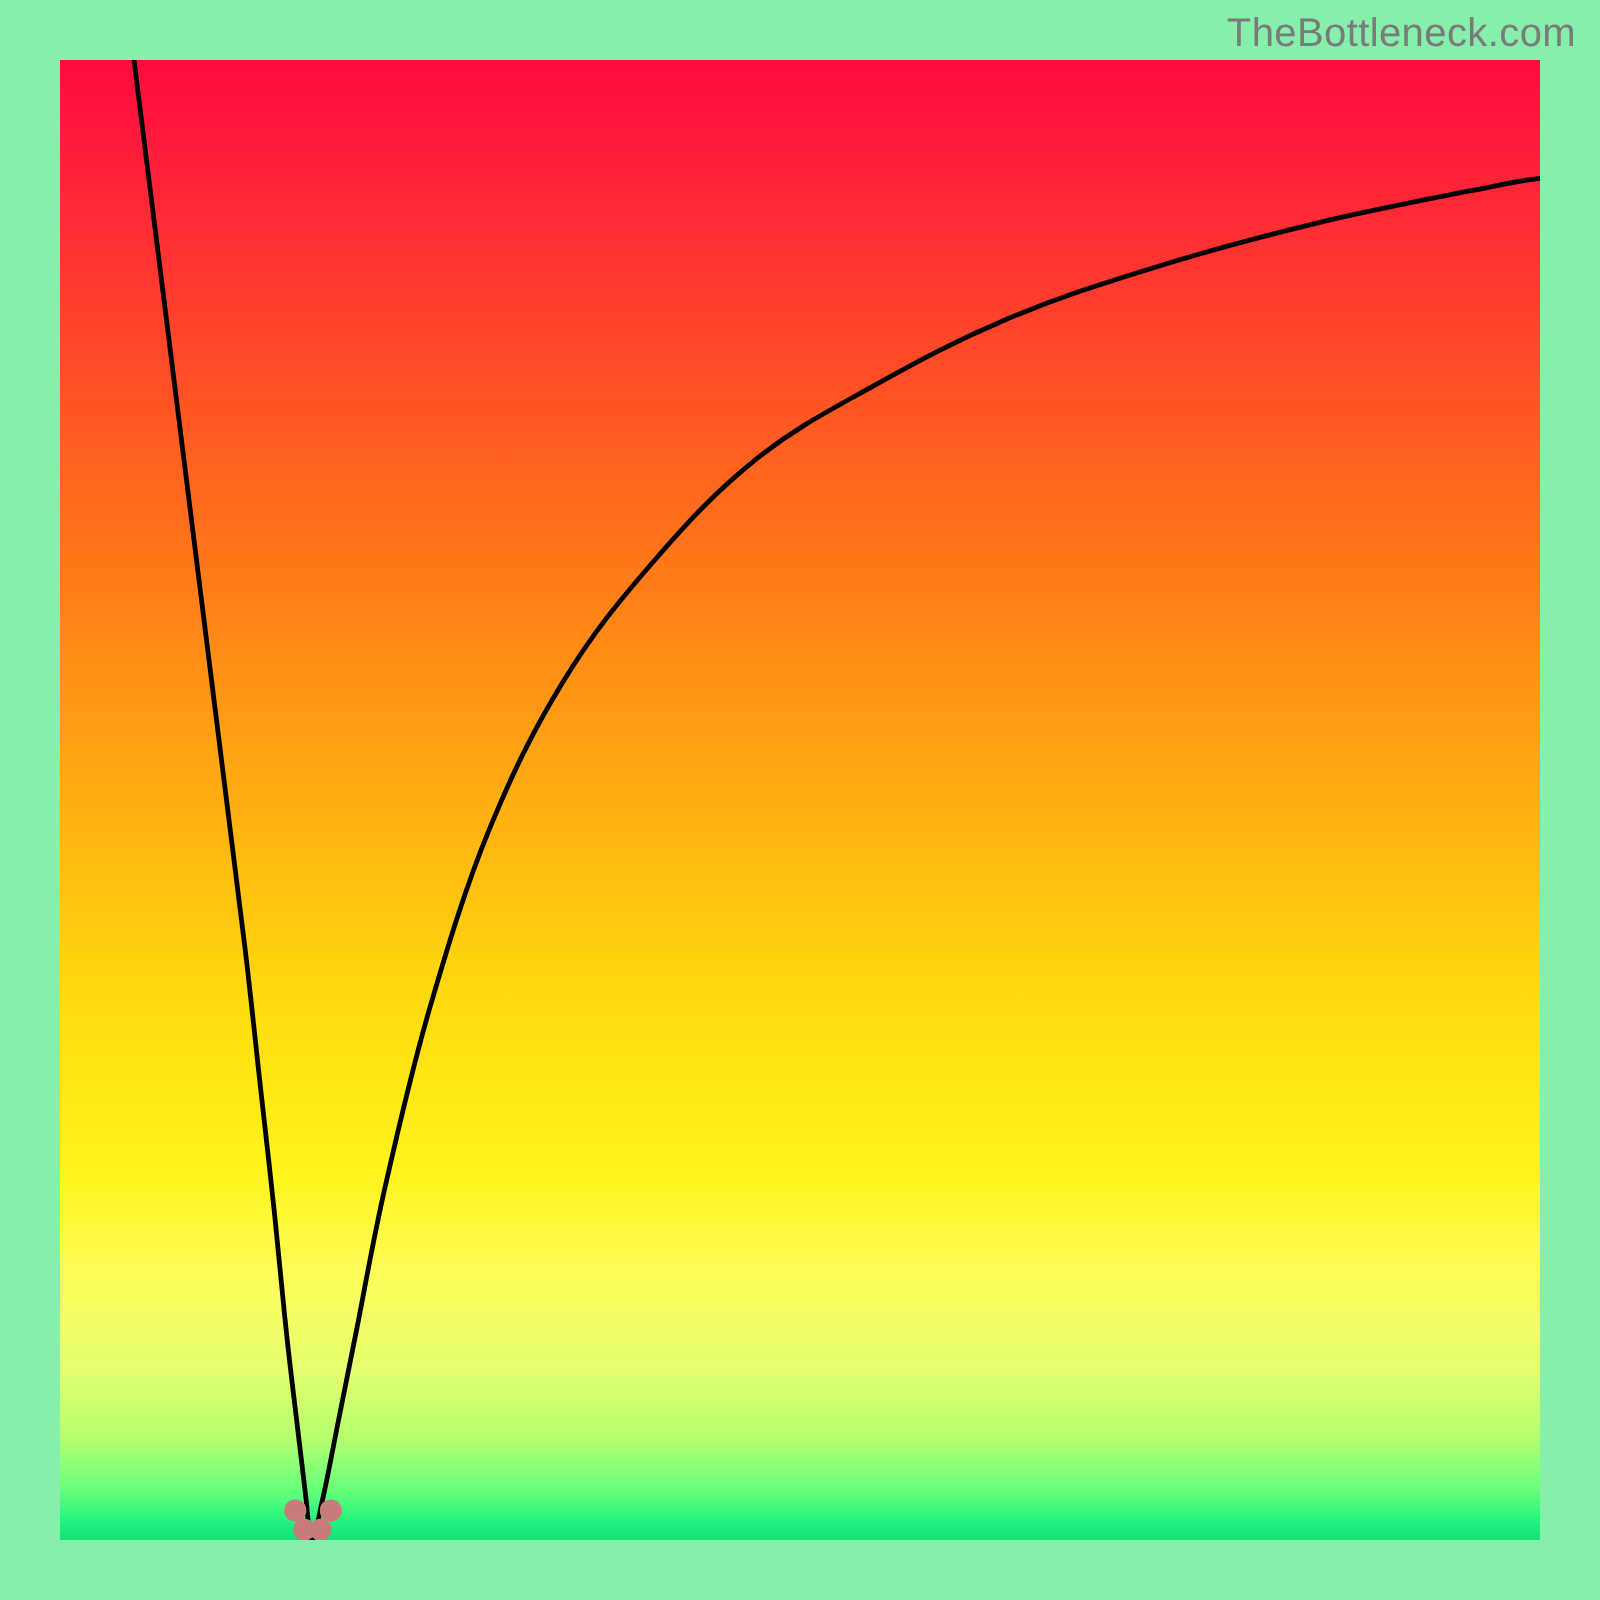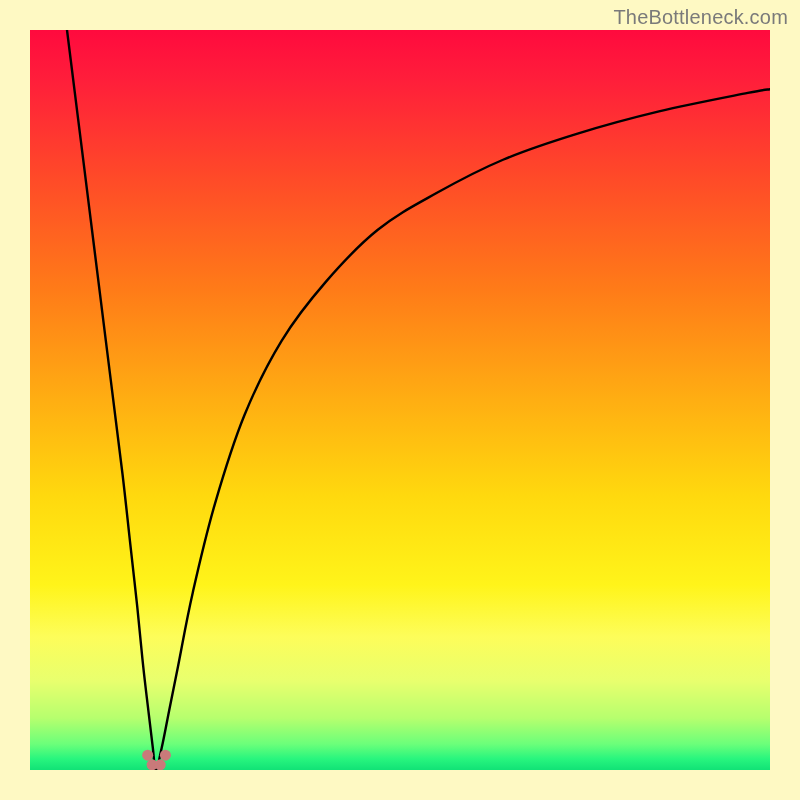--- a/index.html
+++ b/index.html
@@ -9,21 +9,21 @@
     height: 800px;
     background: #000;
     overflow: hidden;
   }
   .frame {
     position: absolute;
     left: 0;
     top: 0;
     width: 800px;
     height: 800px;
-    background: #fef9c3;
+    background: #86efac;
   }
   .plot {
     position: absolute;
     left: 30px;
     top: 30px;
     width: 740px;
     height: 740px;
     overflow: hidden;
   }
   .gradient {

